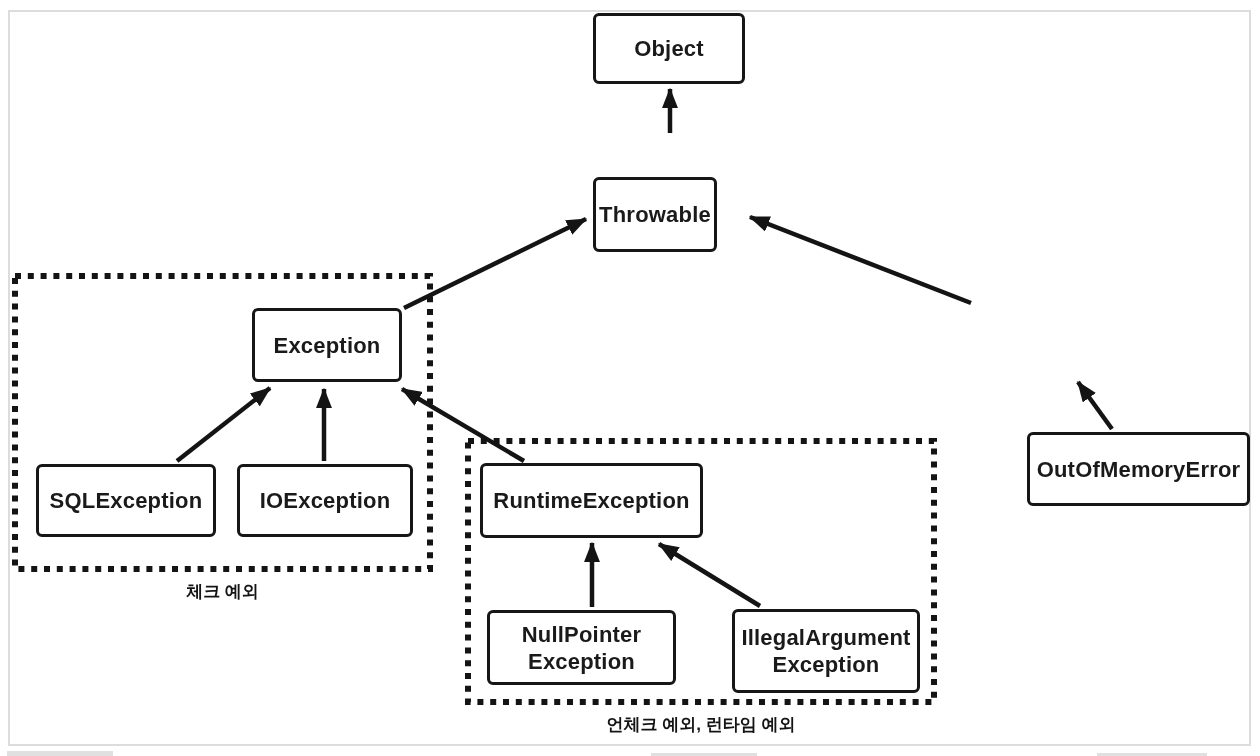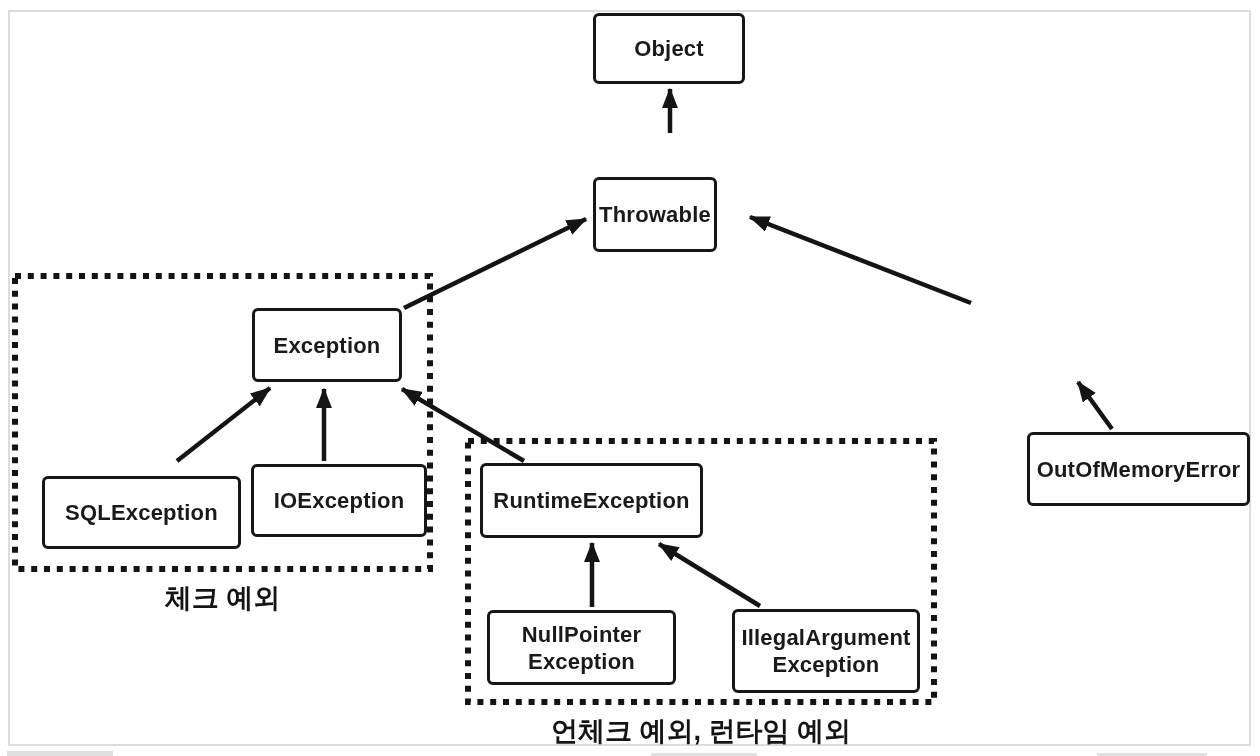--- a/index.html
+++ b/index.html
@@ -51,31 +51,31 @@
     font-size: 22px;
     line-height: 27px;
     color: #1a1a1a;
     white-space: pre-line;
     letter-spacing: 0.2px;
   }
   #node-object          { left: 593px; top: 13px;  width: 152px; height: 71px; }
   #node-throwable       { left: 593px; top: 137px; width: 124px; height: 75px; margin-top: 40px; }
   #node-exception       { left: 252px; top: 308px; width: 150px; height: 74px; }
   #node-error           { left: 972px; top: 302px; width: 151px; height: 75px; }
-  #node-sql-exception   { left: 36px;  top: 476px; width: 199px; height: 73px; margin-left: 6px; }
-  #node-io-exception    { left: 237px; top: 464px; width: 176px; height: 73px; margin-left: 14px; }
+  #node-sql-exception   { left: 36px;  top: 464px; width: 180px; height: 73px; }
+  #node-io-exception    { left: 237px; top: 464px; width: 176px; height: 73px; }
   #node-runtime-exception { left: 480px; top: 463px; width: 223px; height: 75px; }
   #node-null-pointer    { left: 487px; top: 610px; width: 189px; height: 75px; }
   #node-illegal-argument{ left: 732px; top: 609px; width: 188px; height: 84px; }
   #node-out-of-memory   { left: 1027px; top: 432px; width: 223px; height: 74px; }
   .group-caption {
     position: absolute;
     text-align: center;
     font-weight: bold;
-    font-size: 27px;
+    font-size: 17px;
     color: #141414;
   }
   #caption-checked   { left: 12px;  top: 580px; width: 421px; }
   #caption-unchecked { left: 465px; top: 713px; width: 472px; }
   .fragment {
     position: absolute;
     background: #e0e0e0;
   }
   #frag-left  { left: 7px;    top: 751px; width: 106px; height: 5px; }
   #frag-mid   { left: 651px;  top: 753px; width: 106px; height: 3px; }

